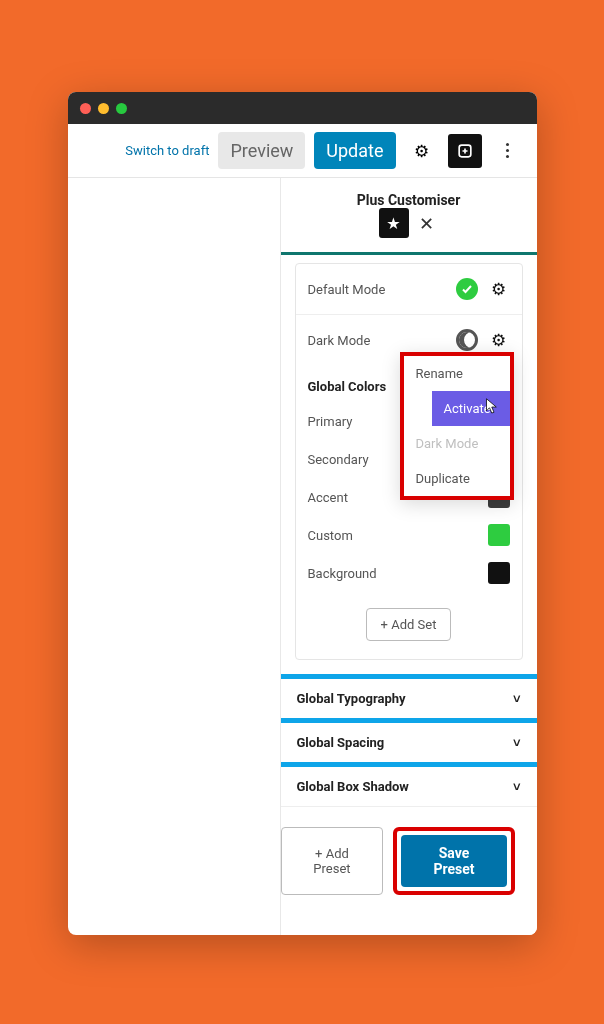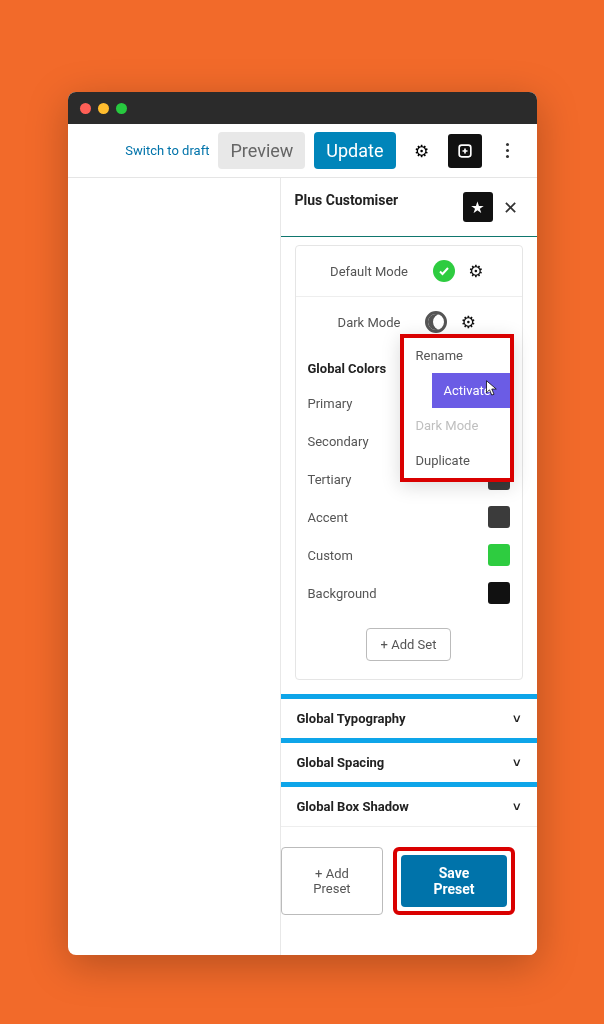--- a/index.html
+++ b/index.html
@@ -16,31 +16,31 @@
   .btn { border: none; font-size: 18px; padding: 8px 12px; border-radius: 4px; cursor: pointer; }
   .btn-tertiary { background: #e8e8e8; color: #666; }
   .btn-primary { background: #0085ba; color: #fff; }
   .square-btn { width: 34px; height: 34px; display: flex; align-items: center; justify-content: center; border-radius: 3px; cursor: pointer; }
   .square-btn.black { background: #111; color: #fff; }
 
   .body-split { display: flex; }
   .canvas { flex: 1; min-height: 300px; border-right: 1px solid #e8e8e8; }
   .sidepanel { width: 256px; background: #fff; display: flex; flex-direction: column; }
 
-  .panel-header { display: flex; justify-content: space-between; padding: 14px 14px; border-bottom: 1px solid #0f766e; }
+  .panel-header { display: flex; align-items: center; justify-content: space-between; padding: 14px 14px; border-bottom: 3px solid #0f766e; flex-direction: column; }
   .panel-title { font-weight: 700; font-size: 14px; color: #222; }
   .panel-header-right { display: flex; align-items: center; gap: 6px; }
   .star-btn { width: 30px; height: 30px; background: #111; color: #fff; display:flex; align-items:center; justify-content:center; border-radius:3px; }
   .close-panel { width: 24px; height: 24px; display:flex; align-items:center; justify-content:center; cursor:pointer; font-size:18px; color:#333;}
 
   .sec-header { display:flex; align-items:center; justify-content:space-between; padding: 14px 16px 10px 16px; font-weight:700; font-size:14px; color:#222;}
   .chev { font-size: 14px; color:#222; }
 
   .preset-card { margin: 8px 14px 14px 14px; border:1px solid #e5e5e5; border-radius:4px; background:#fff; position:relative; }
-  .preset-row { display:flex; align-items:center; justify-content:center; padding:10px 8px 10px 12px; border-bottom:1px solid #eee;gap:25px;}
+  .preset-row { display:flex; align-items:center; justify-content:space-between; padding:10px 8px 10px 12px; border-bottom:1px solid #eee;gap:25px;}
   .preset-name { font-size:13px; color:#555; }
   .preset-right { display:flex; align-items:center; gap:0; }
   .greendot { width:22px; height:22px; border-radius:50%; background:#2ecc40; display:flex; align-items:center; justify-content:center; }
   .greendot svg { width:12px; height:12px; }
   .gear-sm { width:30px; height:30px; display:flex; align-items:center; justify-content:center; cursor:pointer; color:#111; margin-left:6px;}
   .moon { width:22px; height:22px; border:3px solid #555; border-radius:50%; box-shadow: inset 5px 0 0 #555; }
 
   .subhead { font-weight:700; font-size:13px; color:#222; padding: 14px 12px 8px 12px; }
   .color-row { display:flex; align-items:center; justify-content:space-between; padding: 8px 12px; }
   .color-label { font-size:13px; color:#555; }
@@ -151,24 +151,20 @@
 
         <div class="color-row">
           <span class="color-label">Primary</span>
           <span class="swatch" style="background:#3b3b3b;"></span>
         </div>
         <div class="color-row">
           <span class="color-label">Secondary</span>
           <span class="swatch" style="background:#3b3b3b;"></span>
         </div>
         <div class="color-row">
-          <span class="color-label">Tertiary</span>
-          <span class="swatch" style="background:#3b3b3b;"></span>
-        </div>
-        <div class="color-row">
           <span class="color-label">Accent</span>
           <span class="swatch" style="background:#3b3b3b;"></span>
         </div>
         <div class="color-row">
           <span class="color-label">Custom</span>
           <span class="swatch" style="background:#2ecc40;"></span>
         </div>
         <div class="color-row">
           <span class="color-label">Background</span>
           <span class="swatch" style="background:#111111;"></span>

